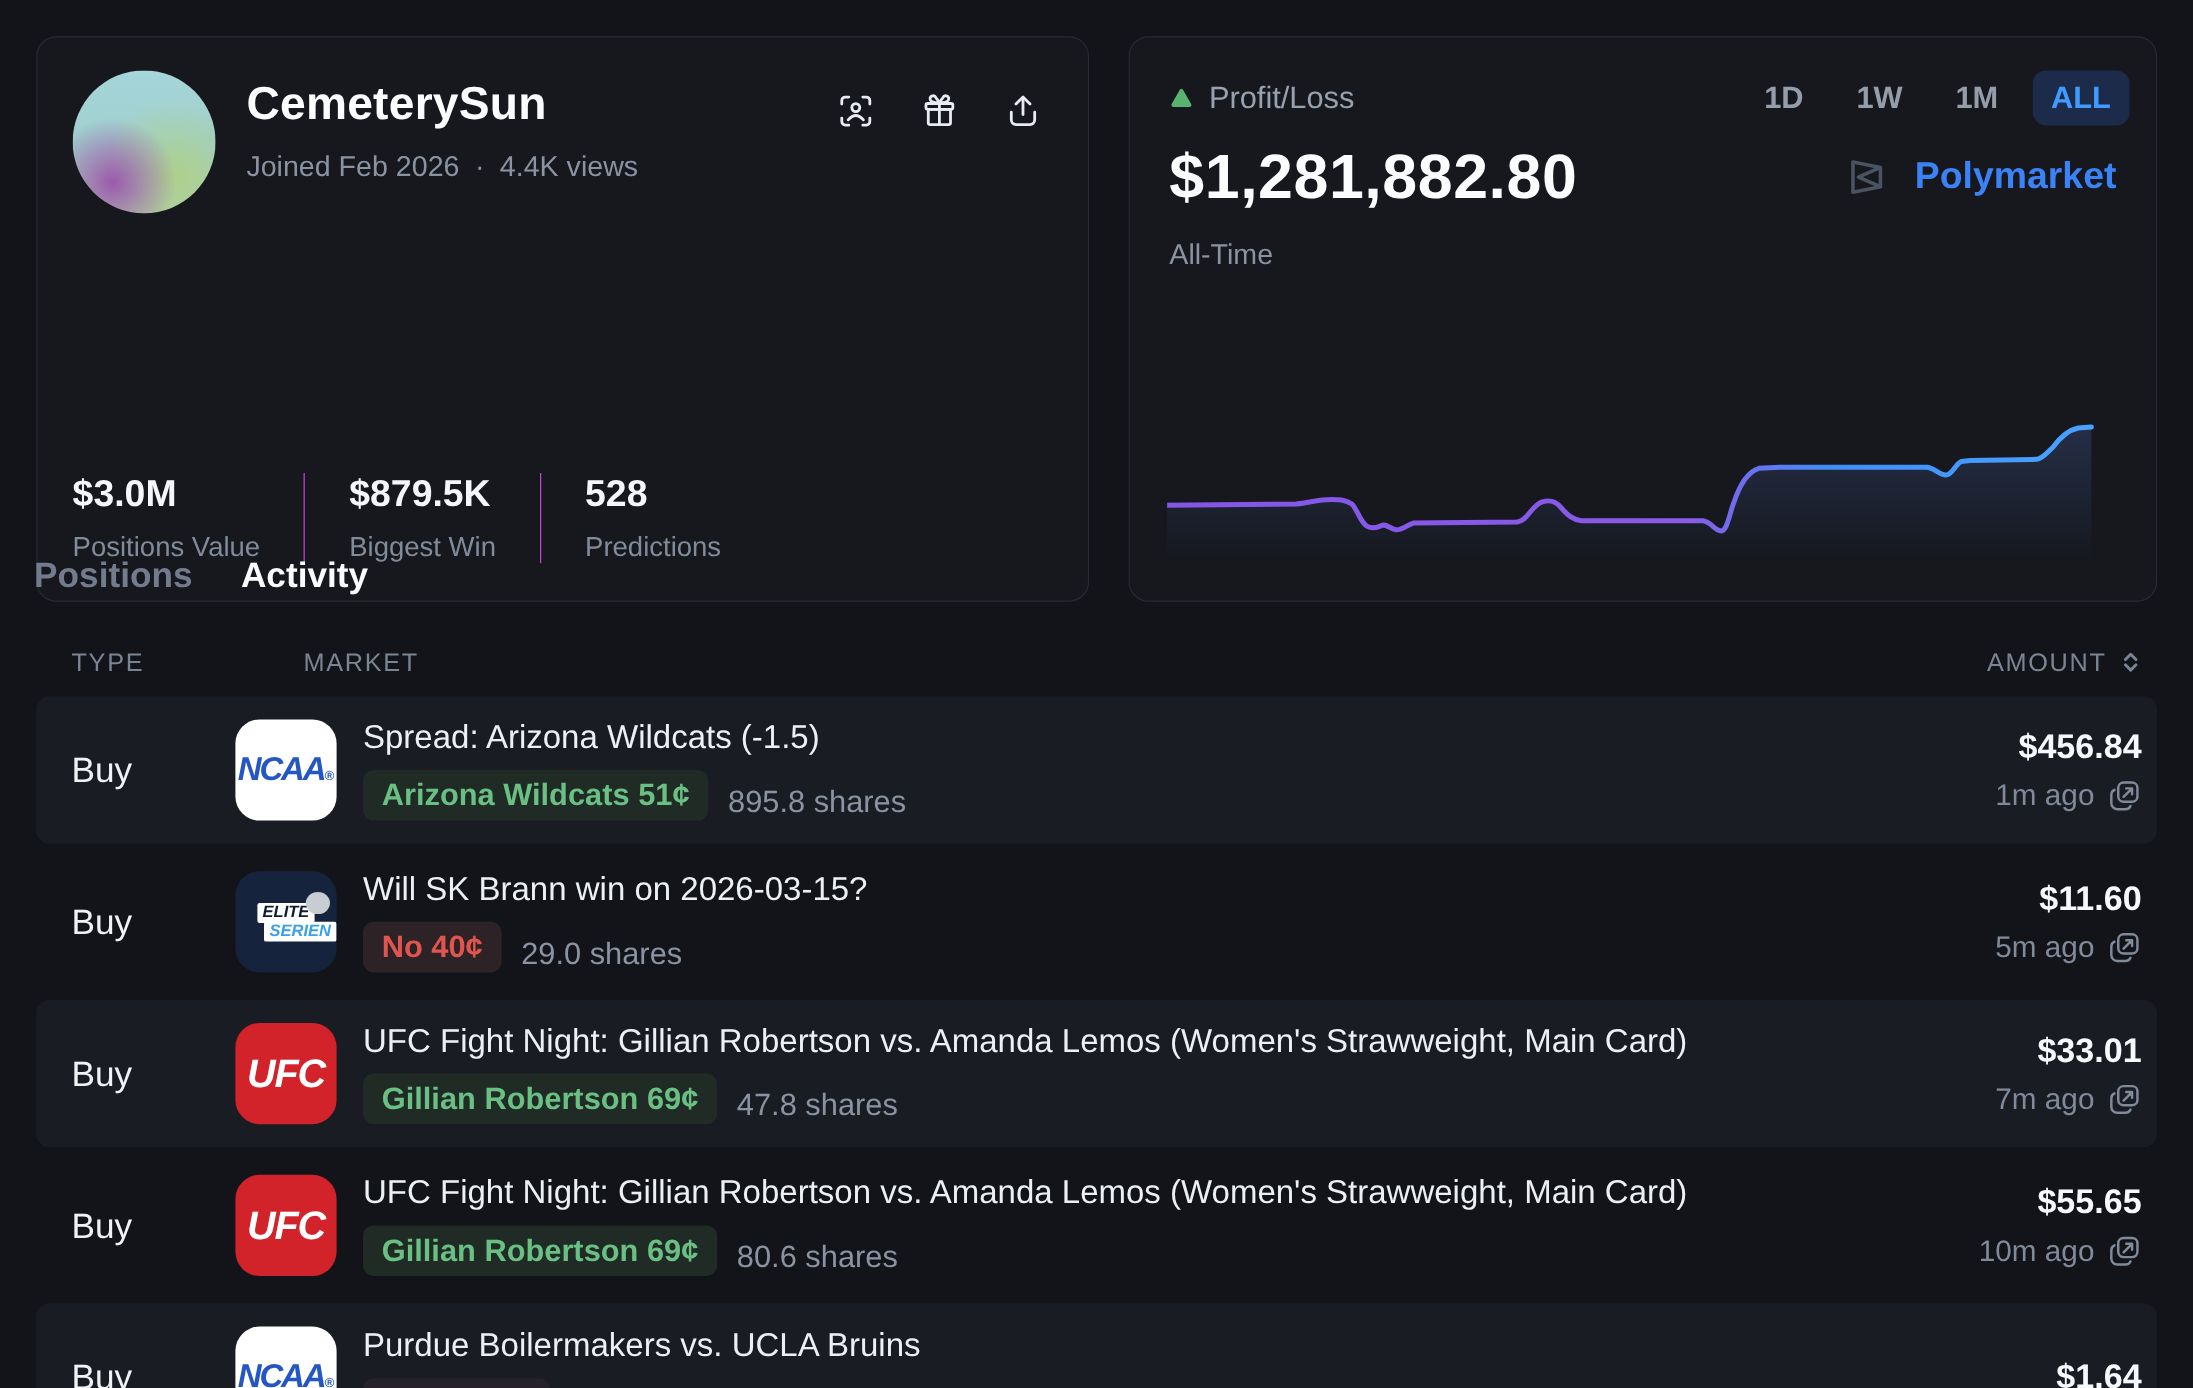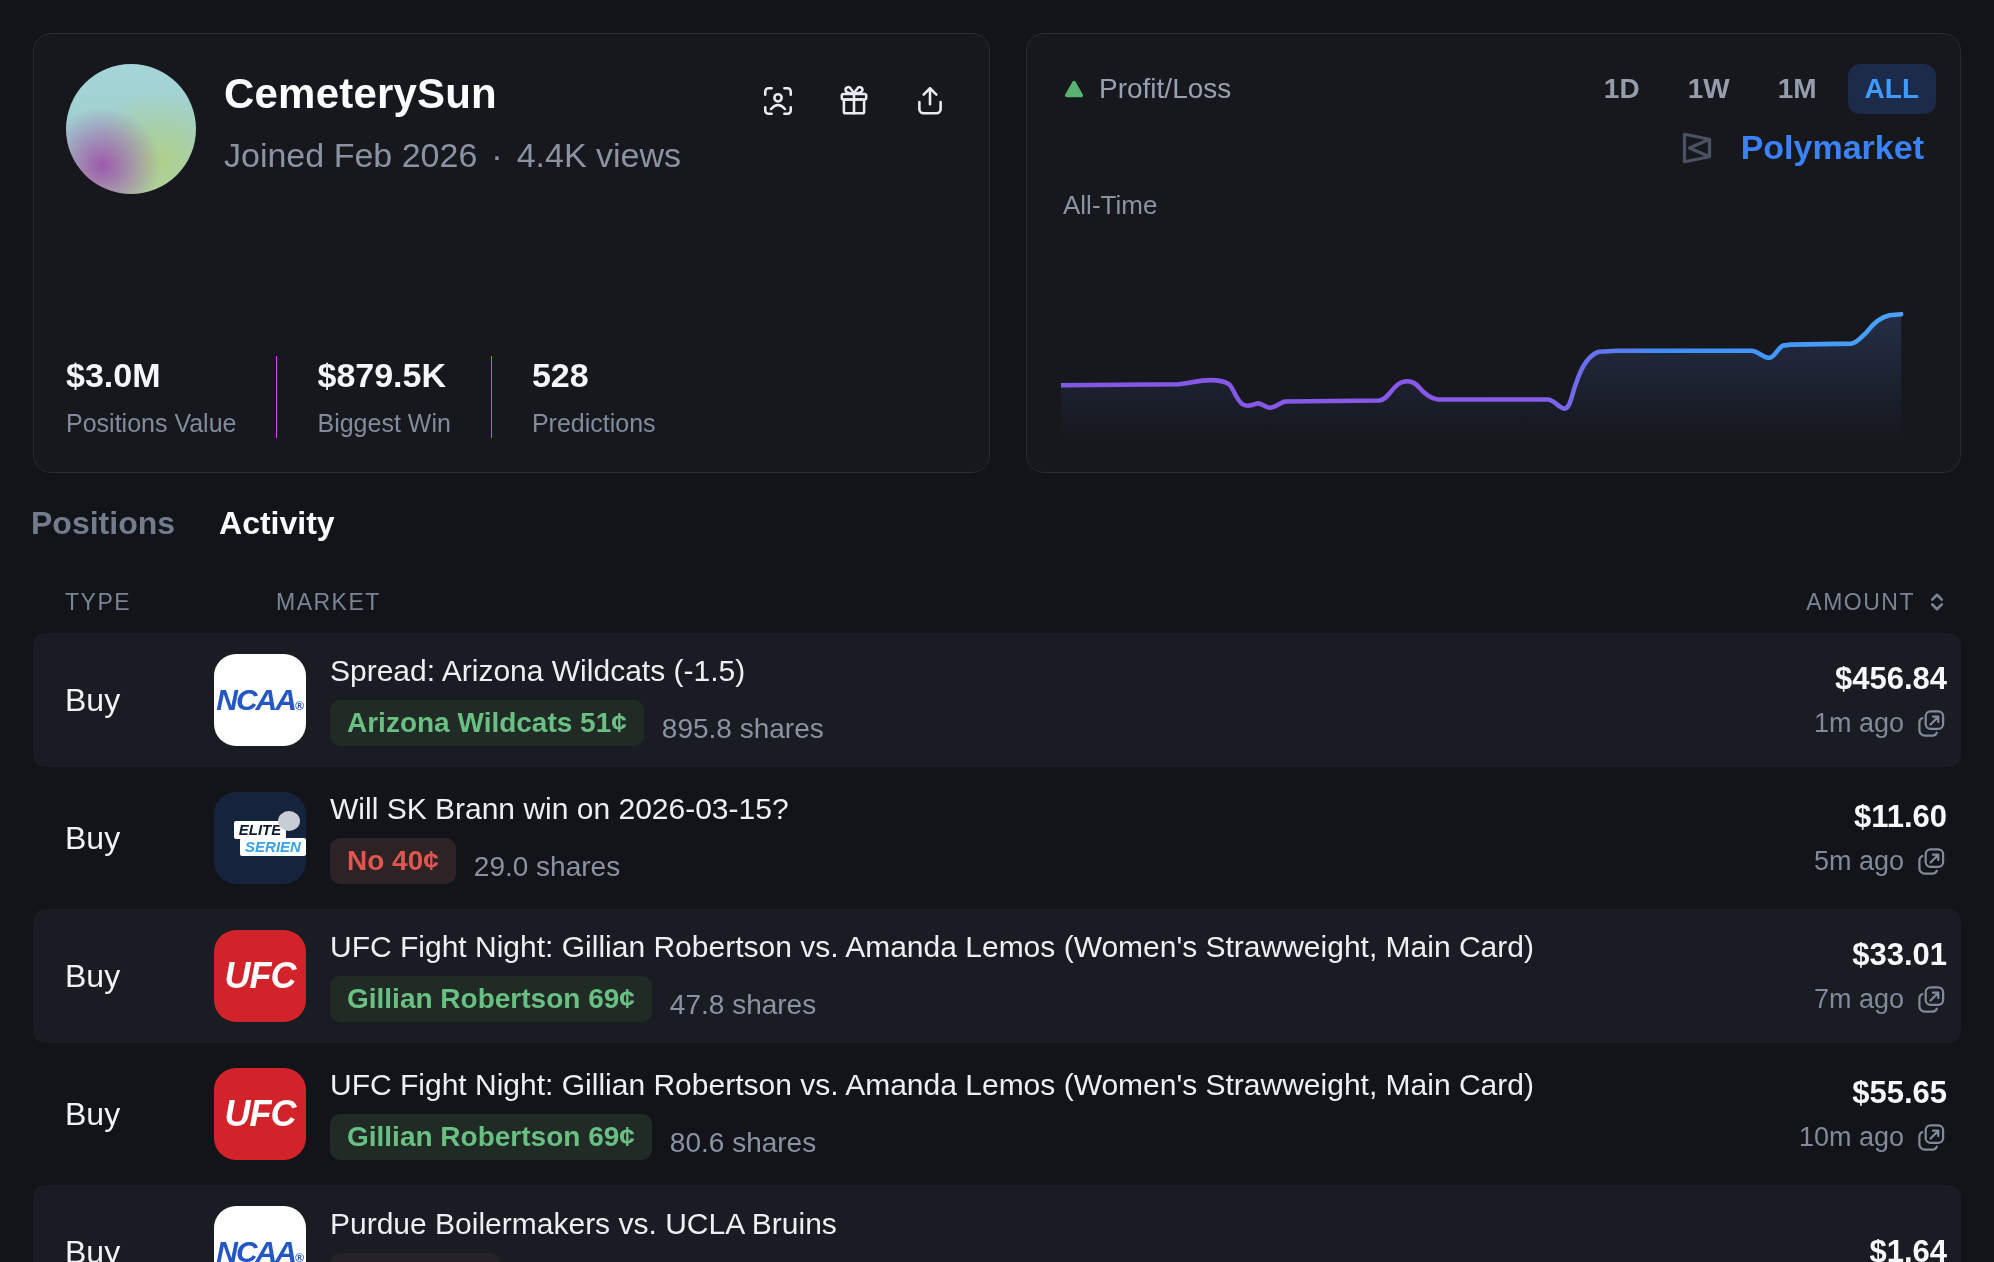--- a/index.html
+++ b/index.html
@@ -5,39 +5,39 @@
   * { margin:0; padding:0; box-sizing:border-box; }
   html,body { background:#121419; }
   body {
     width:1994px; height:1262px; overflow:hidden; position:relative;
     font-family:"Liberation Sans","DejaVu Sans",sans-serif;
     color:#f2f4f8;
   }
   .page { position:absolute; inset:0; }
 
   
-  .cards { position:absolute; top:33px; left:33px; right:33px; height:440px; display:flex; gap:36px; }
+  .cards { position:absolute; top:33px; left:33px; right:33px; height:514px; display:flex; gap:36px; }
   .card {
     background:#16181e; border:1px solid #272b33; border-radius:18px; position:relative;
   }
   .card.profile { flex:0 0 957px; padding:30px 28px 0 32px; }
   .card.pnl { flex:1; padding:30px 24px 12px 36px; }
 
   
   .profile-head { display:flex; align-items:flex-start; }
   .avatar {
     width:130px; height:130px; border-radius:50%;
     background:
       radial-gradient(circle at 28% 78%, #9c59ad 0%, rgba(156,89,173,0) 42%),
       radial-gradient(circle at 72% 74%, #aed08b 0%, rgba(174,208,139,0) 52%),
       linear-gradient(180deg,#a6d5da 0%,#9fcfcb 55%,#b2d2ab 100%);
   }
   .profile-info { margin-left:28px; margin-top:6px; }
   .profile-name { font-size:42px; font-weight:700; letter-spacing:.2px; color:#fbfcfe; }
-  .profile-sub { margin-top:18px; font-size:34px; color:#8b93a3; display:flex; gap:14px; align-items:center; }
+  .profile-sub { margin-top:18px; font-size:26px; color:#8b93a3; display:flex; gap:14px; align-items:center; }
   .profile-actions { margin-left:auto; margin-top:20px; display:flex; gap:42px; padding-right:14px; }
   .icon-btn { width:34px; height:34px; color:#e8ebf1; cursor:pointer; }
   .icon-btn svg { width:34px; height:34px; display:block; }
 
   .stats { position:absolute; left:32px; bottom:34px; display:flex; align-items:stretch; }
   .stat { padding-right:40px; }
   .stat + .stat { padding-left:40px; border-left:1px solid #d946ef; }
   .stat-value { font-size:34px; font-weight:700; color:#f4f6f9; }
   .stat-label { margin-top:14px; font-size:25px; color:#828b9b; }
 
@@ -182,20 +182,21 @@
           <span>Profit/Loss</span>
         </div>
         <div class="ranges">
           <button class="range-btn">1D</button>
           <button class="range-btn">1W</button>
           <button class="range-btn">1M</button>
           <button class="range-btn active">ALL</button>
         </div>
       </div>
       <div class="pnl-valuerow">
+        <div class="pnl-value">$1,281,882.80</div>
         <div class="brand">
           <svg viewBox="0 0 32 32" fill="none" stroke="#4b5261" stroke-width="2.6" stroke-linejoin="round">
             <path d="M6 5 L26 9 V23 L6 27 Z"></path>
             <path d="M26 9 L10 16 L26 23"></path>
           </svg>
           <span class="brand-name">Polymarket</span>
         </div>
       </div>
       <div class="pnl-period">All-Time</div>
       <div class="chart-wrap">

